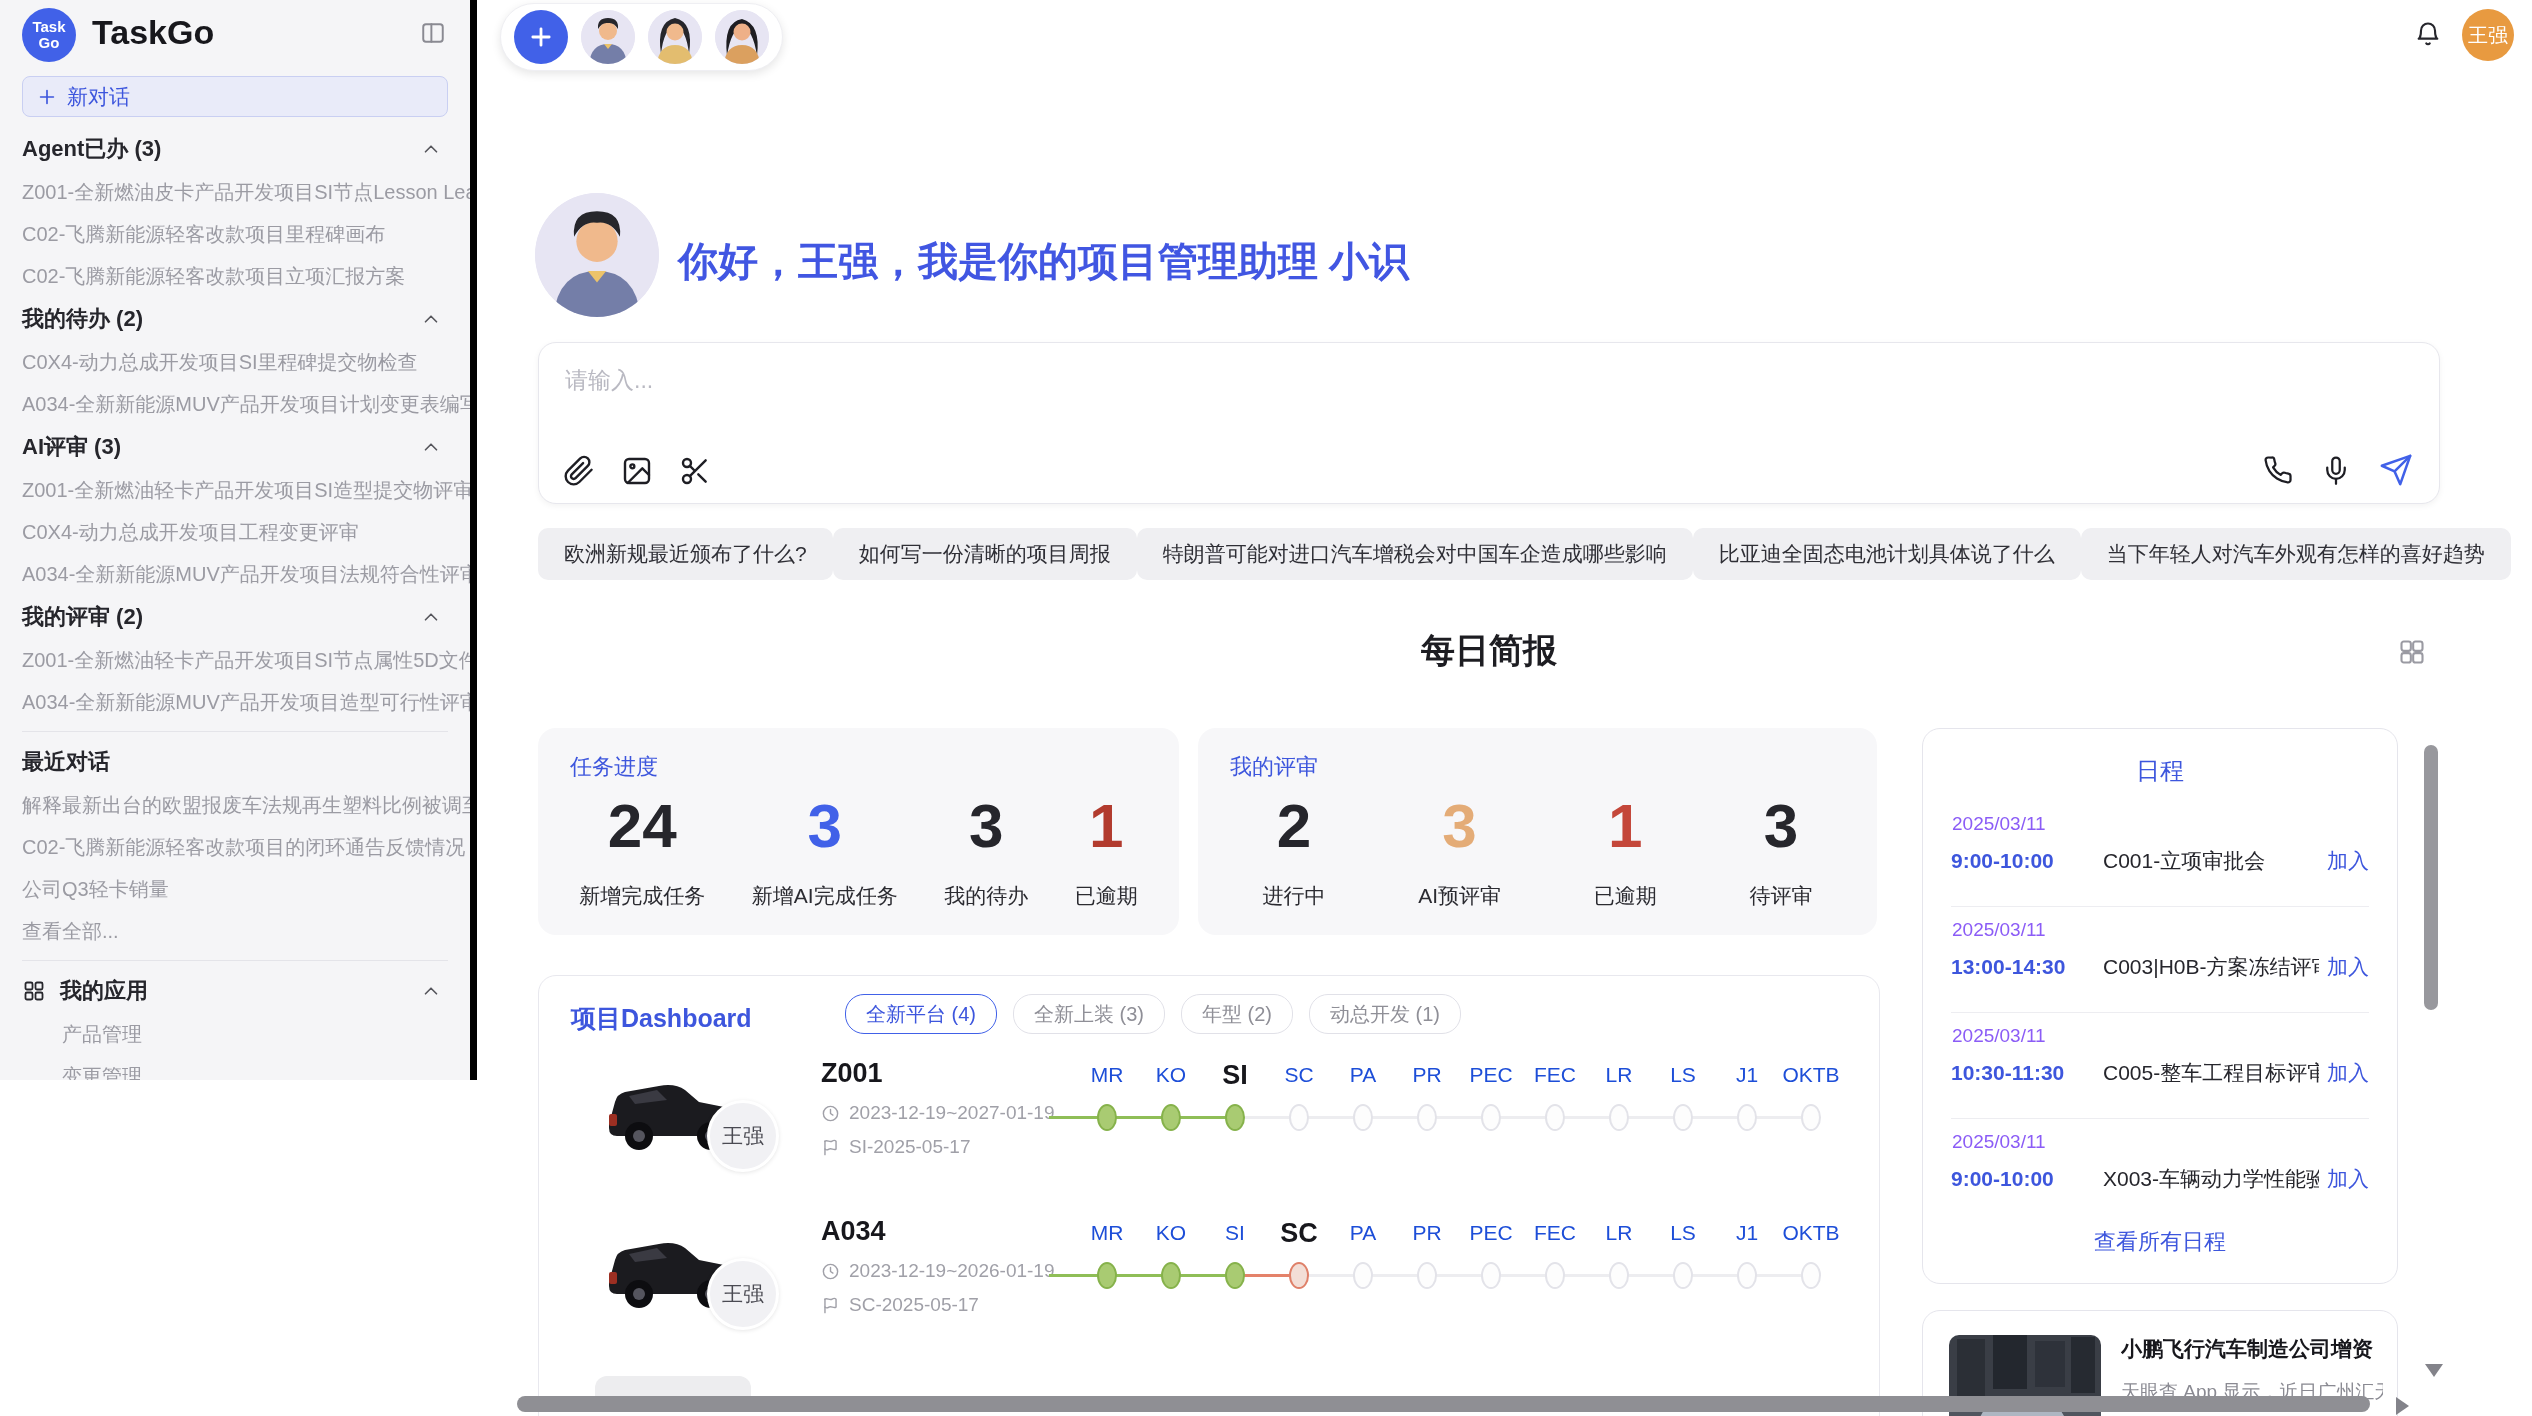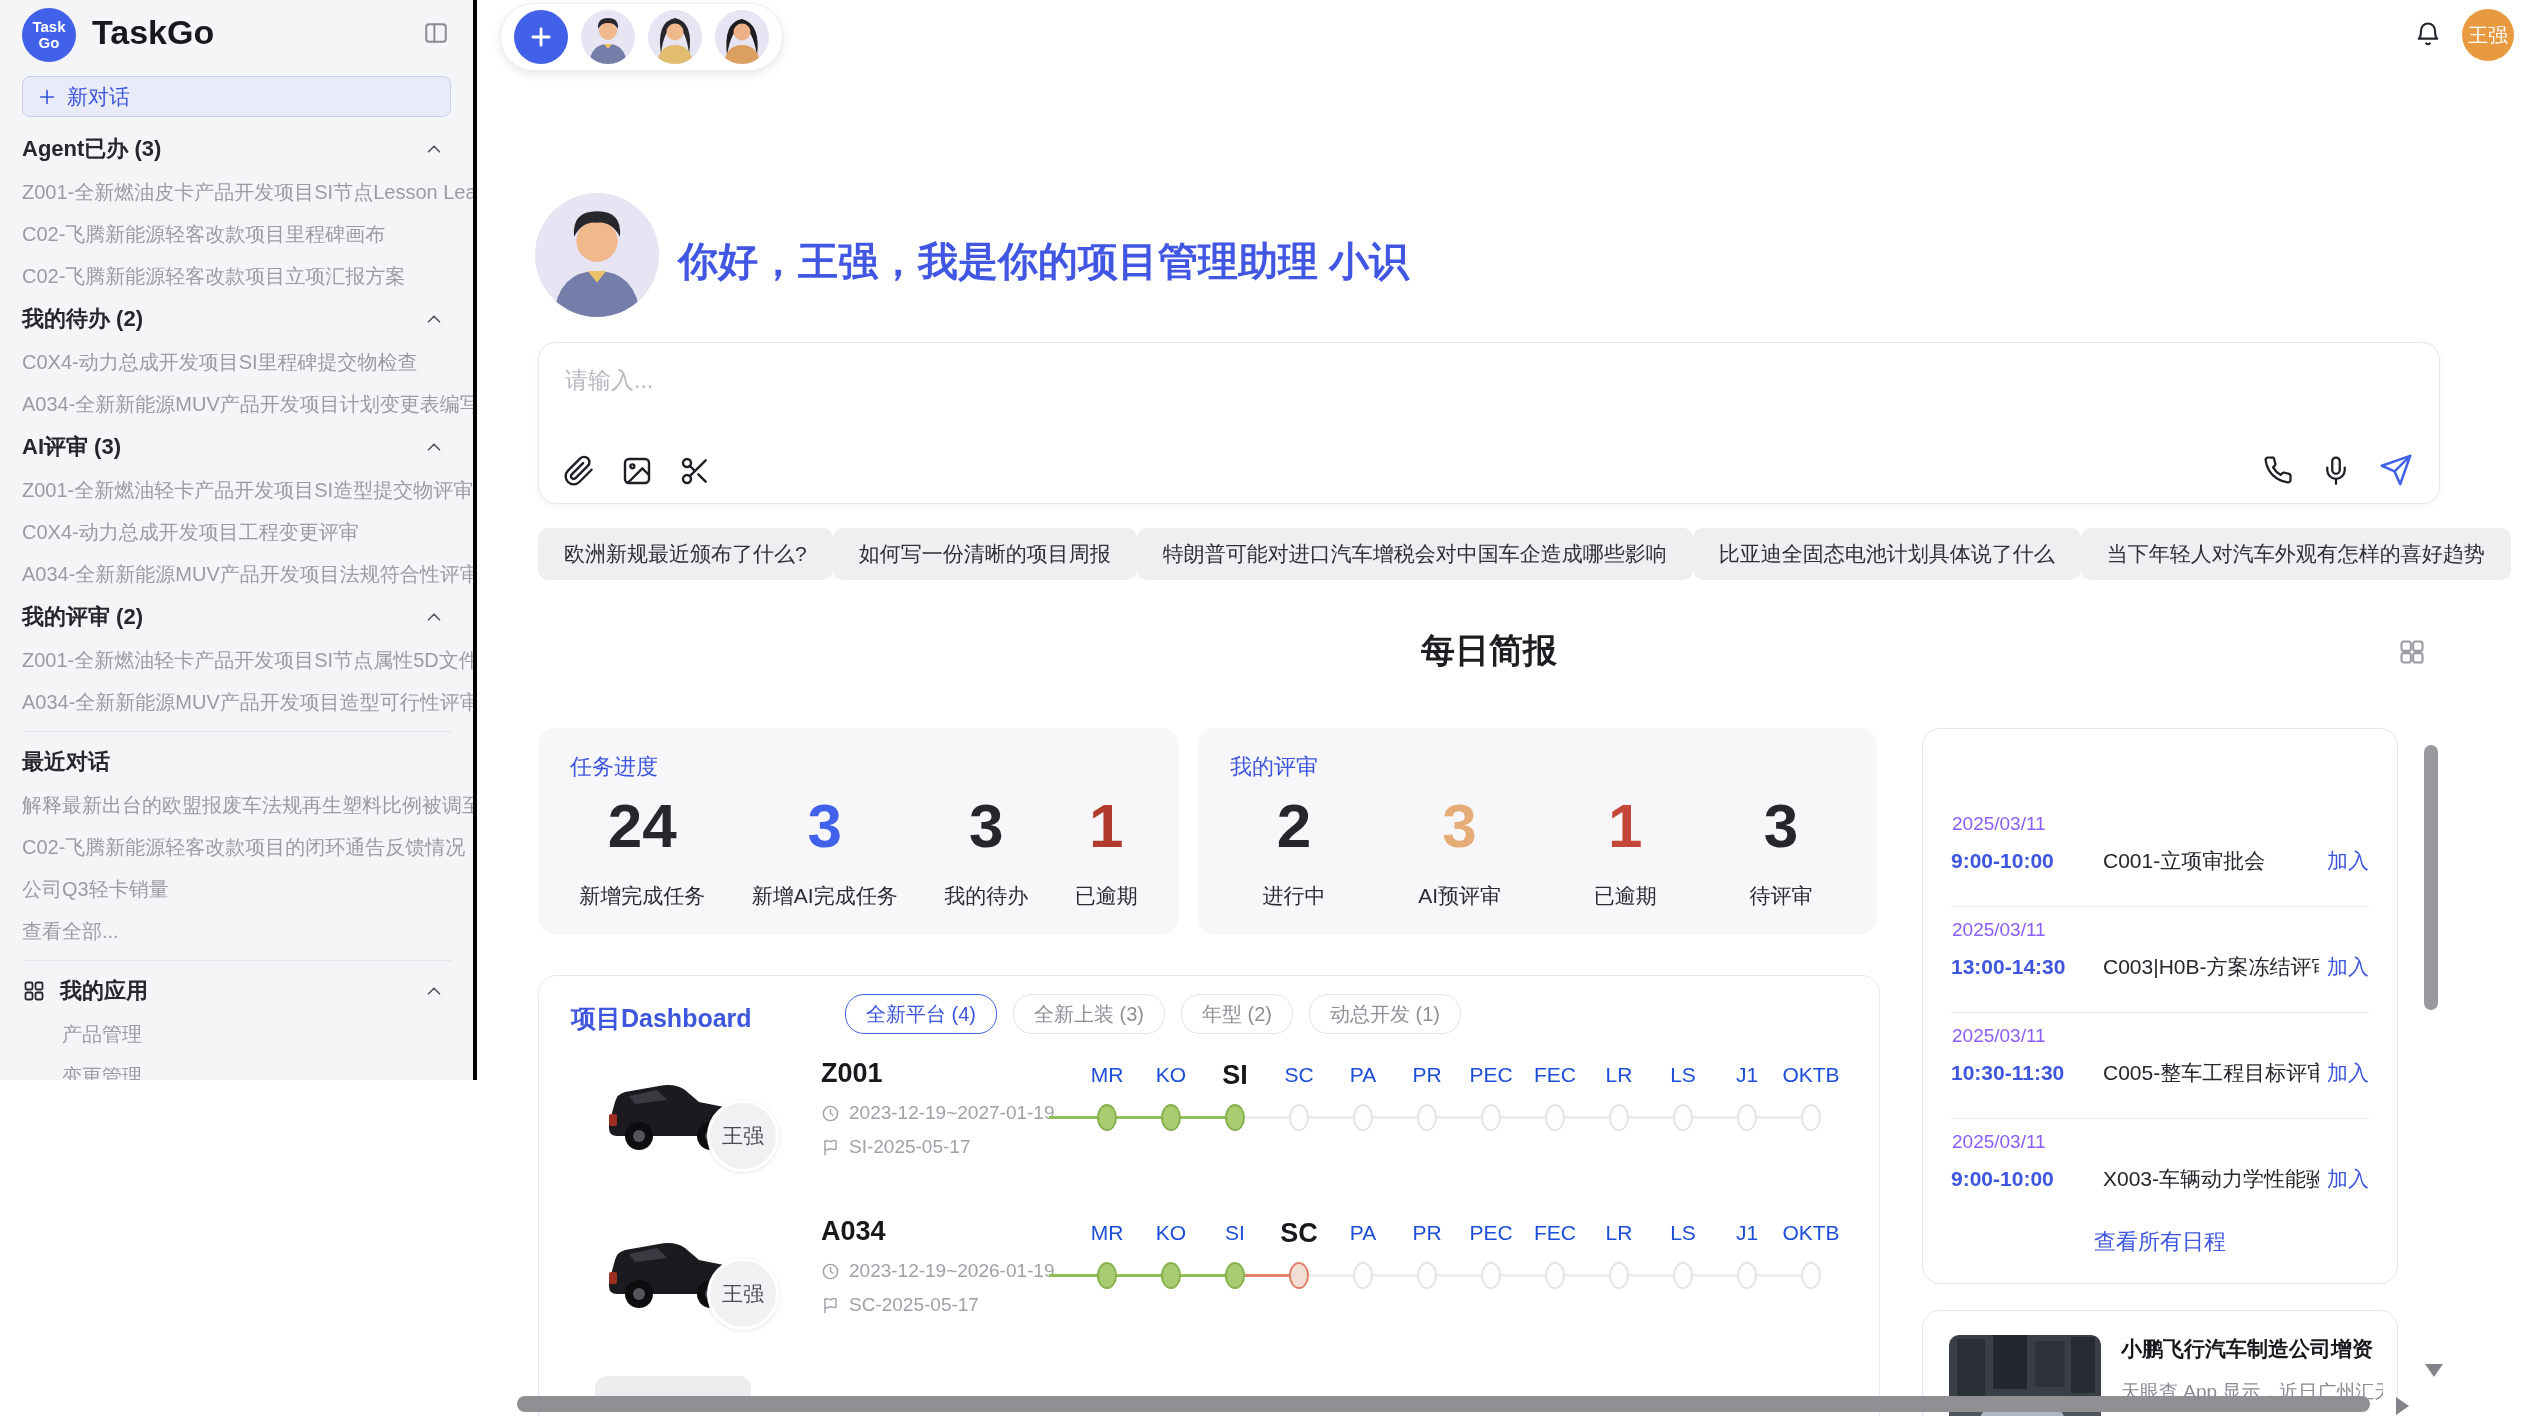--- a/index.html
+++ b/index.html
@@ -3,21 +3,21 @@
 <meta charset="utf-8">
 <style>
   html,body{margin:0;padding:0;background:#fff;}
   .screen{position:relative;width:2532px;height:1416px;overflow:hidden;background:#fff;
           font-family:"Liberation Sans","DejaVu Sans",sans-serif;color:#26262c;}
   svg{display:block;}
   .ic{fill:none;stroke:currentColor;stroke-width:1.8;stroke-linecap:round;stroke-linejoin:round;}
 
   
   .sidebar{position:absolute;left:0;top:0;width:477px;height:1080px;background:#f5f5f7;
-           border-right:4px solid #000000;box-sizing:border-box;overflow:hidden;}
+           border-right:7px solid #000000;box-sizing:border-box;overflow:hidden;}
   .side-head{position:relative;height:70px;}
   .logo{position:absolute;left:22px;top:8px;width:54px;height:54px;border-radius:50%;background:#4161e8;
         color:#fff;display:flex;flex-direction:column;align-items:center;justify-content:center;
         font-size:15px;line-height:16px;font-weight:700;}
   .app-title{position:absolute;left:92px;top:13px;font-size:34px;font-weight:700;color:#17171c;}
   .panel-toggle{position:absolute;right:24px;top:20px;color:#8a8a92;cursor:pointer;}
   .new-chat{margin:6px 22px 0 22px;height:39px;border:1px solid #c9cff2;background:#e9ebf9;border-radius:8px;
             display:flex;align-items:center;padding:0 13px;color:#3d56dd;font-size:21px;gap:9px;cursor:pointer;}
   .side-scroll{padding:10px 0 0 22px;}
   .sgroup-h{height:44px;display:flex;align-items:center;font-size:22px;font-weight:700;color:#26262c;
@@ -445,20 +445,21 @@
         <div class="stat-label">已逾期</div>
       </div>
       <div class="stat">
         <div class="stat-num" style="color: rgb(38, 38, 44);">3</div>
         <div class="stat-label">待评审</div>
       </div>
     </div>
   </div>
 
   <div class="sched-card">
+    <div class="sched-title">日程</div>
     <div class="sched-list">
       <div class="sched-ev">
         <div class="ev-date">2025/03/11</div>
         <div class="ev-row">
           <span class="ev-time">9:00-10:00</span>
           <span class="ev-name">C001-立项审批会</span>
           <span class="ev-join">加入</span>
         </div>
       </div>
       <div class="sched-ev">

